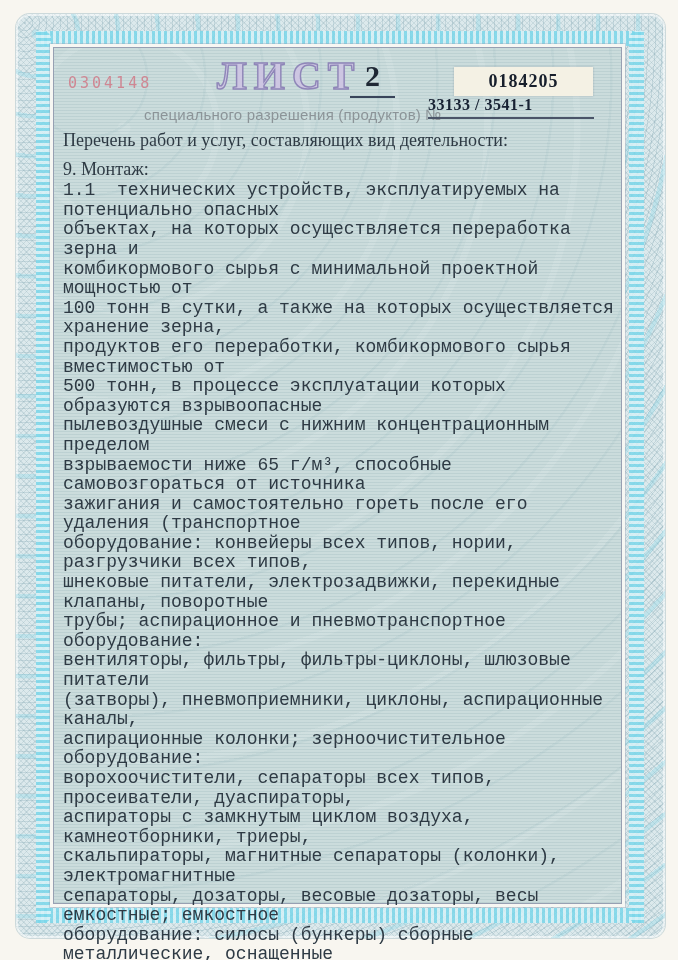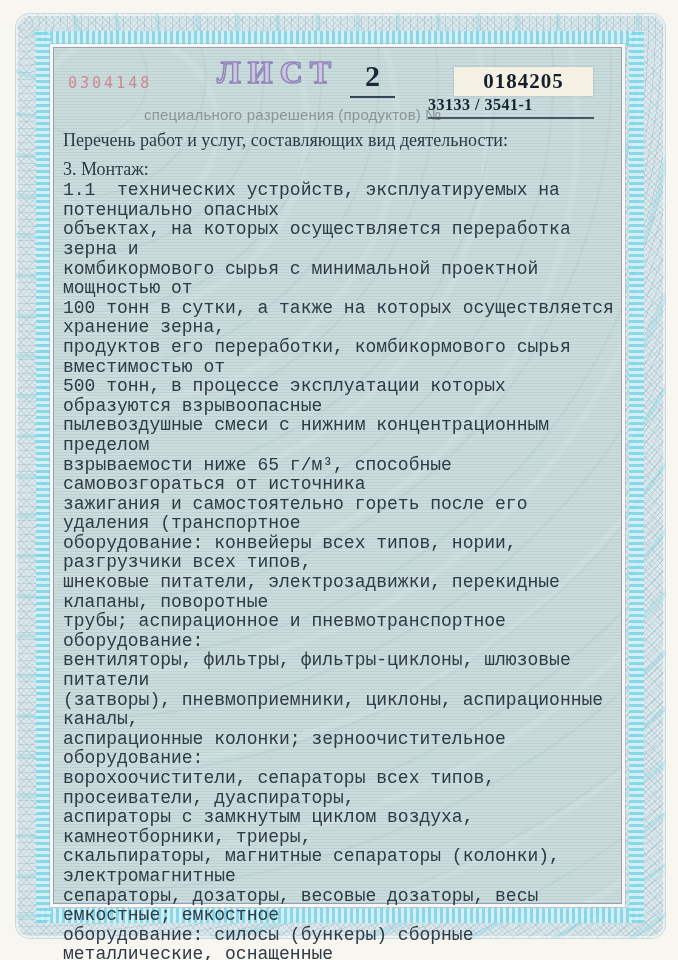--- a/index.html
+++ b/index.html
@@ -44,34 +44,34 @@
   }
   
   .serial-red{
     position:absolute;left:14px;top:26px;
     font-family:"DejaVu Sans Mono",monospace;font-size:15px;letter-spacing:3px;
     color:#cf8793;
   }
   .list-title{
     position:absolute;left:163px;top:8px;
     font-family:"Liberation Serif",serif;font-weight:bold;
-    font-size:32px;letter-spacing:7px;line-height:1;
+    font-size:40px;letter-spacing:7px;line-height:1;
     color:#cdc6e2;-webkit-text-stroke:1.4px #8f86b8;text-shadow:0 0 1px #8f86b8;
   }
   .sheet-num{
     position:absolute;left:296px;top:10px;
     font-weight:bold;font-size:30px;color:#1e2734;
     padding:0 15px 2px 15px;border-bottom:2px solid #39445a;line-height:1.2;
   }
   .blank-box{
     position:absolute;left:400px;top:19px;width:139px;height:29px;
     background:#f4f1e4;box-shadow:0 0 2px rgba(90,100,120,.35);
     display:flex;align-items:center;justify-content:center;
   }
-  .blank-box span{font-weight:bold;font-size:21px;color:#171f2c;letter-spacing:1px;}
+  .blank-box span{font-weight:bold;font-size:18px;color:#171f2c;letter-spacing:1px;}
   .lic-label{
     position:absolute;left:90px;top:58px;
     font-family:"Liberation Sans",sans-serif;font-size:15px;color:#8c9498;
     letter-spacing:.2px;
   }
   .lic-number{
     position:absolute;left:374px;top:48px;width:166px;
     text-align:left;font-weight:bold;font-size:16px;color:#182233;
     border-bottom:2px solid #4a5468;padding-bottom:3px;letter-spacing:.5px;
   }
@@ -107,21 +107,21 @@
     <div class="blank-box">
       <span>0184205</span>
     </div>
 
     <div class="lic-label">специального разрешения (продуктов) №</div>
 
     <div class="lic-number">33133 / 3541-1</div>
 
     <div class="body-text">
       <p class="p-intro">Перечень работ и услуг, составляющих вид деятельности:</p>
-      <p class="p-section">3. Монтаж:</p>
+      <p class="p-section">9. Монтаж:</p>
       <p class="clause">1.1  технических устройств, эксплуатируемых на потенциально опасных
 объектах, на которых осуществляется переработка зерна и
 комбикормового сырья с минимальной проектной мощностью от
 100 тонн в сутки, а также на которых осуществляется хранение зерна,
 продуктов его переработки, комбикормового сырья вместимостью от
 500 тонн, в процессе эксплуатации которых образуются взрывоопасные
 пылевоздушные смеси с нижним концентрационным пределом
 взрываемости ниже 65 г/м³, способные самовозгораться от источника
 зажигания и самостоятельно гореть после его удаления (транспортное
 оборудование: конвейеры всех типов, нории, разгрузчики всех типов,

